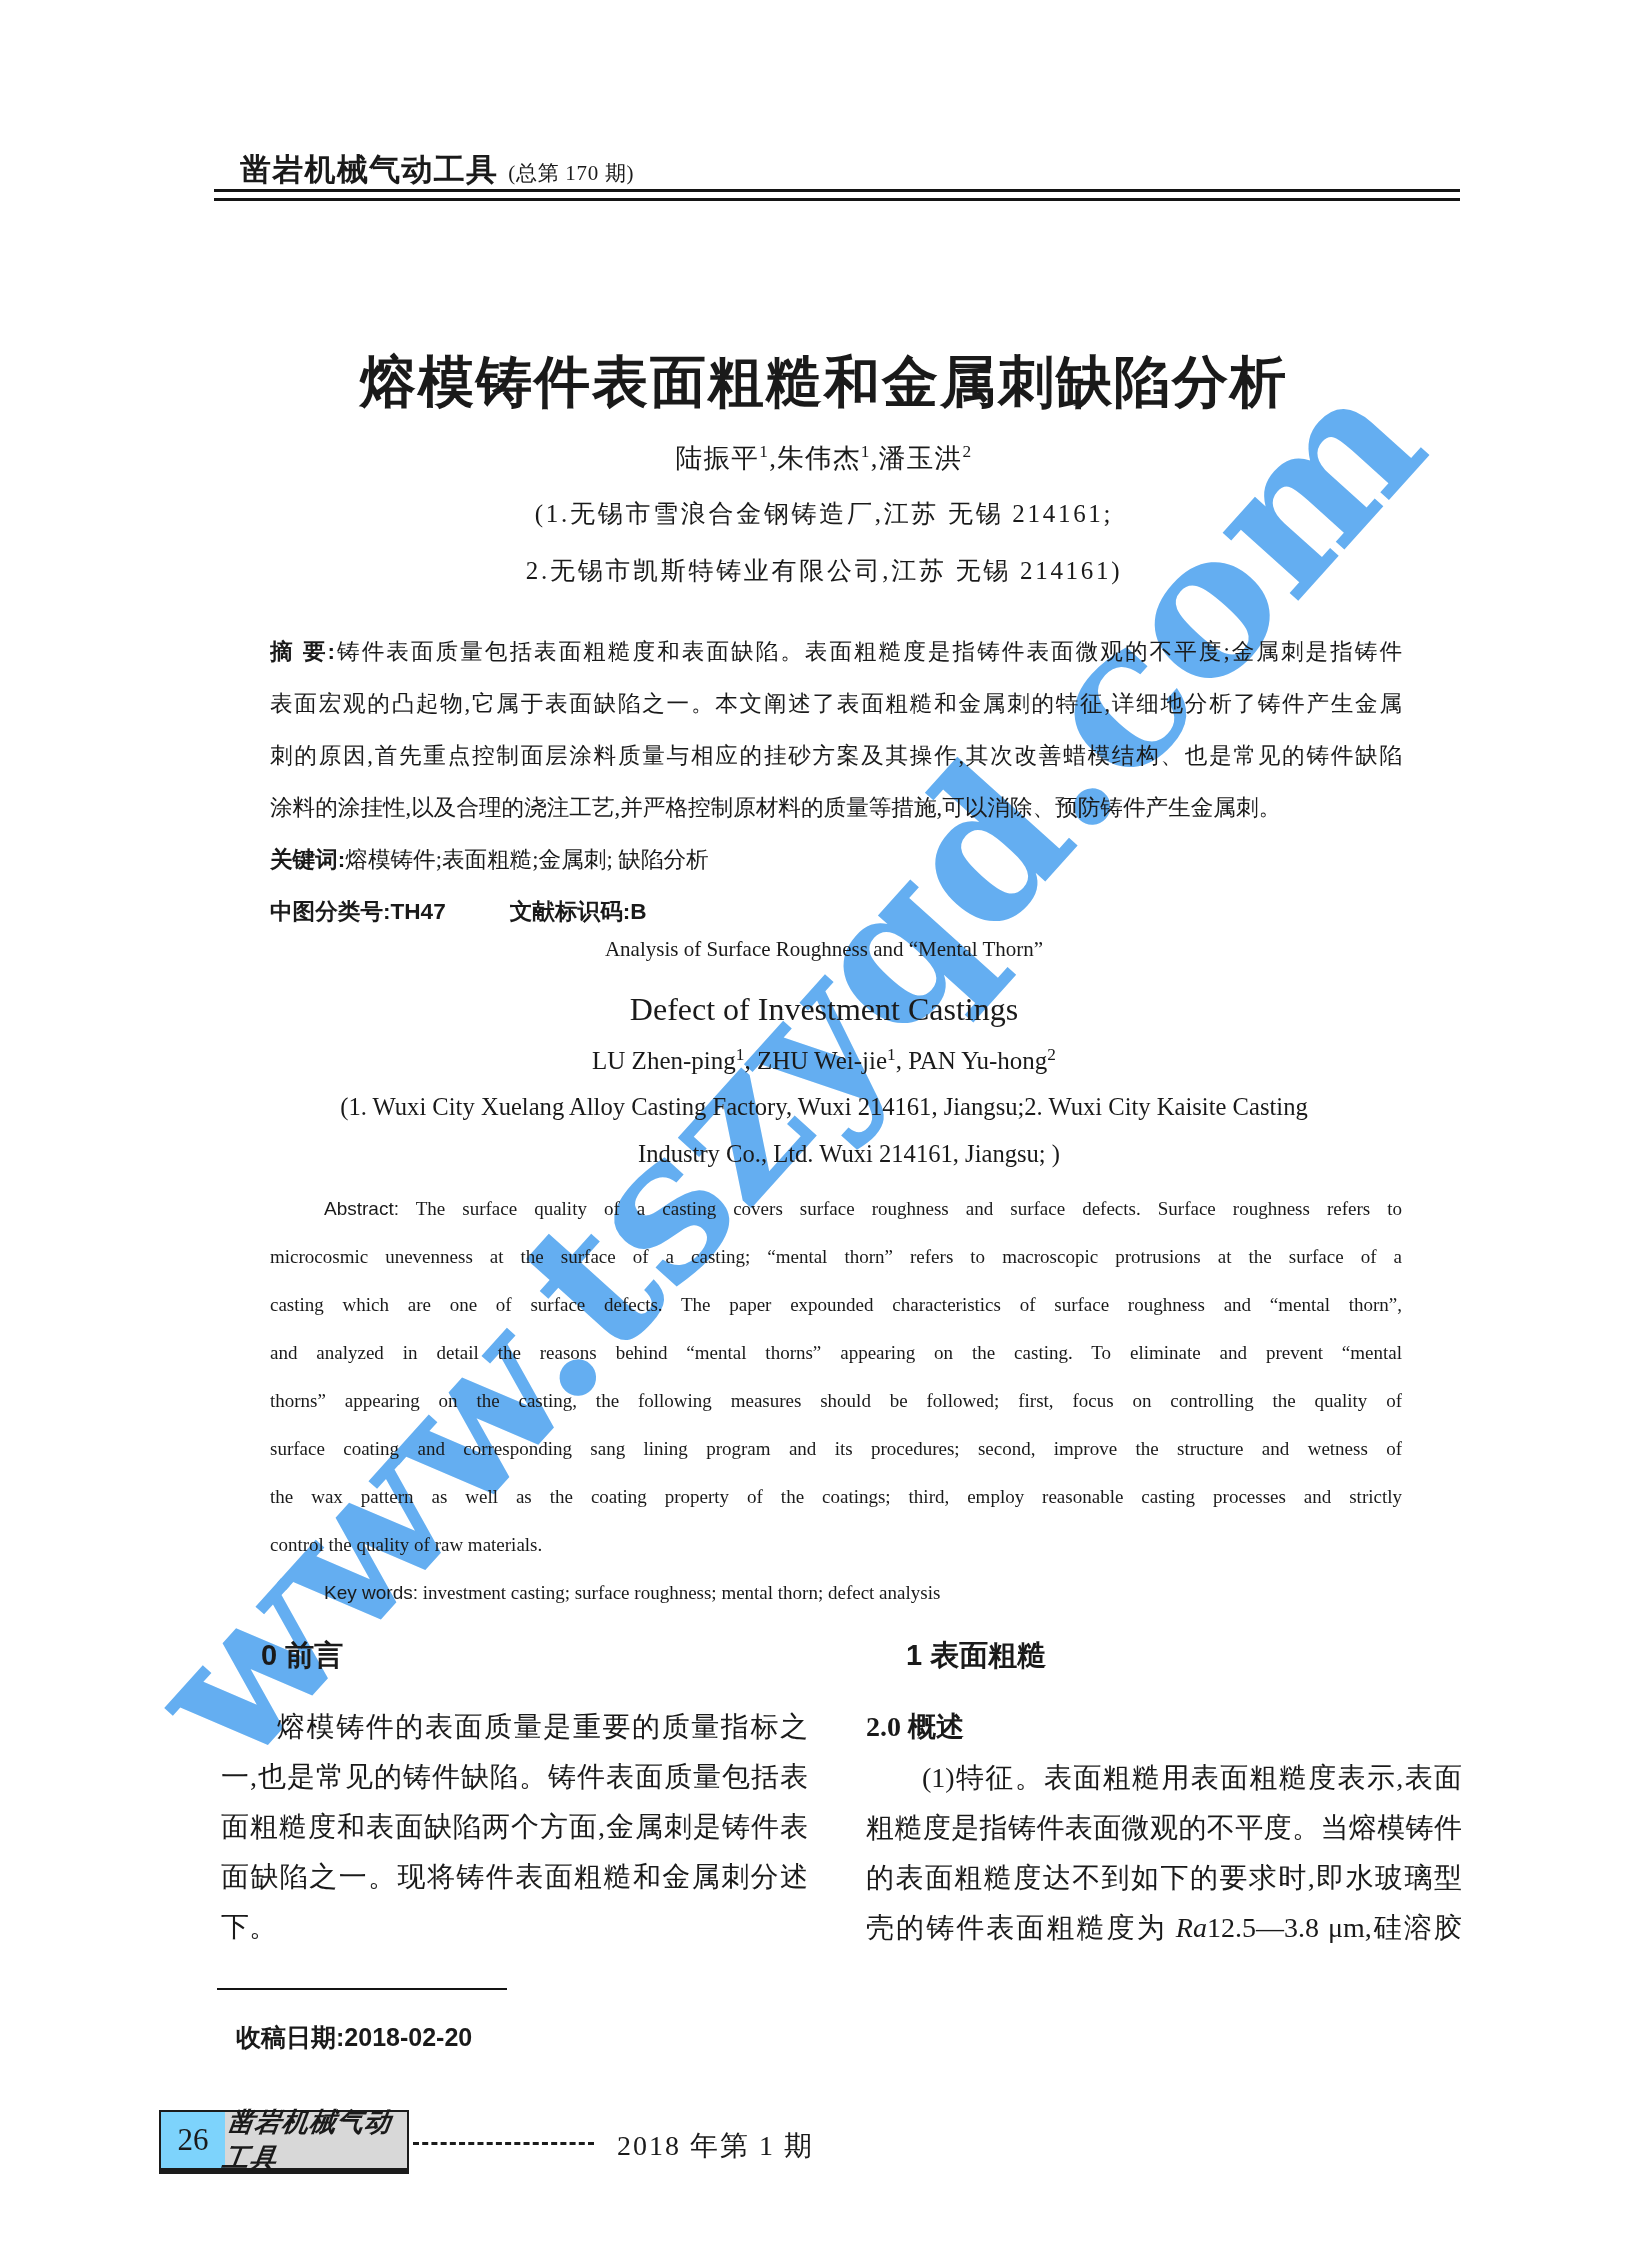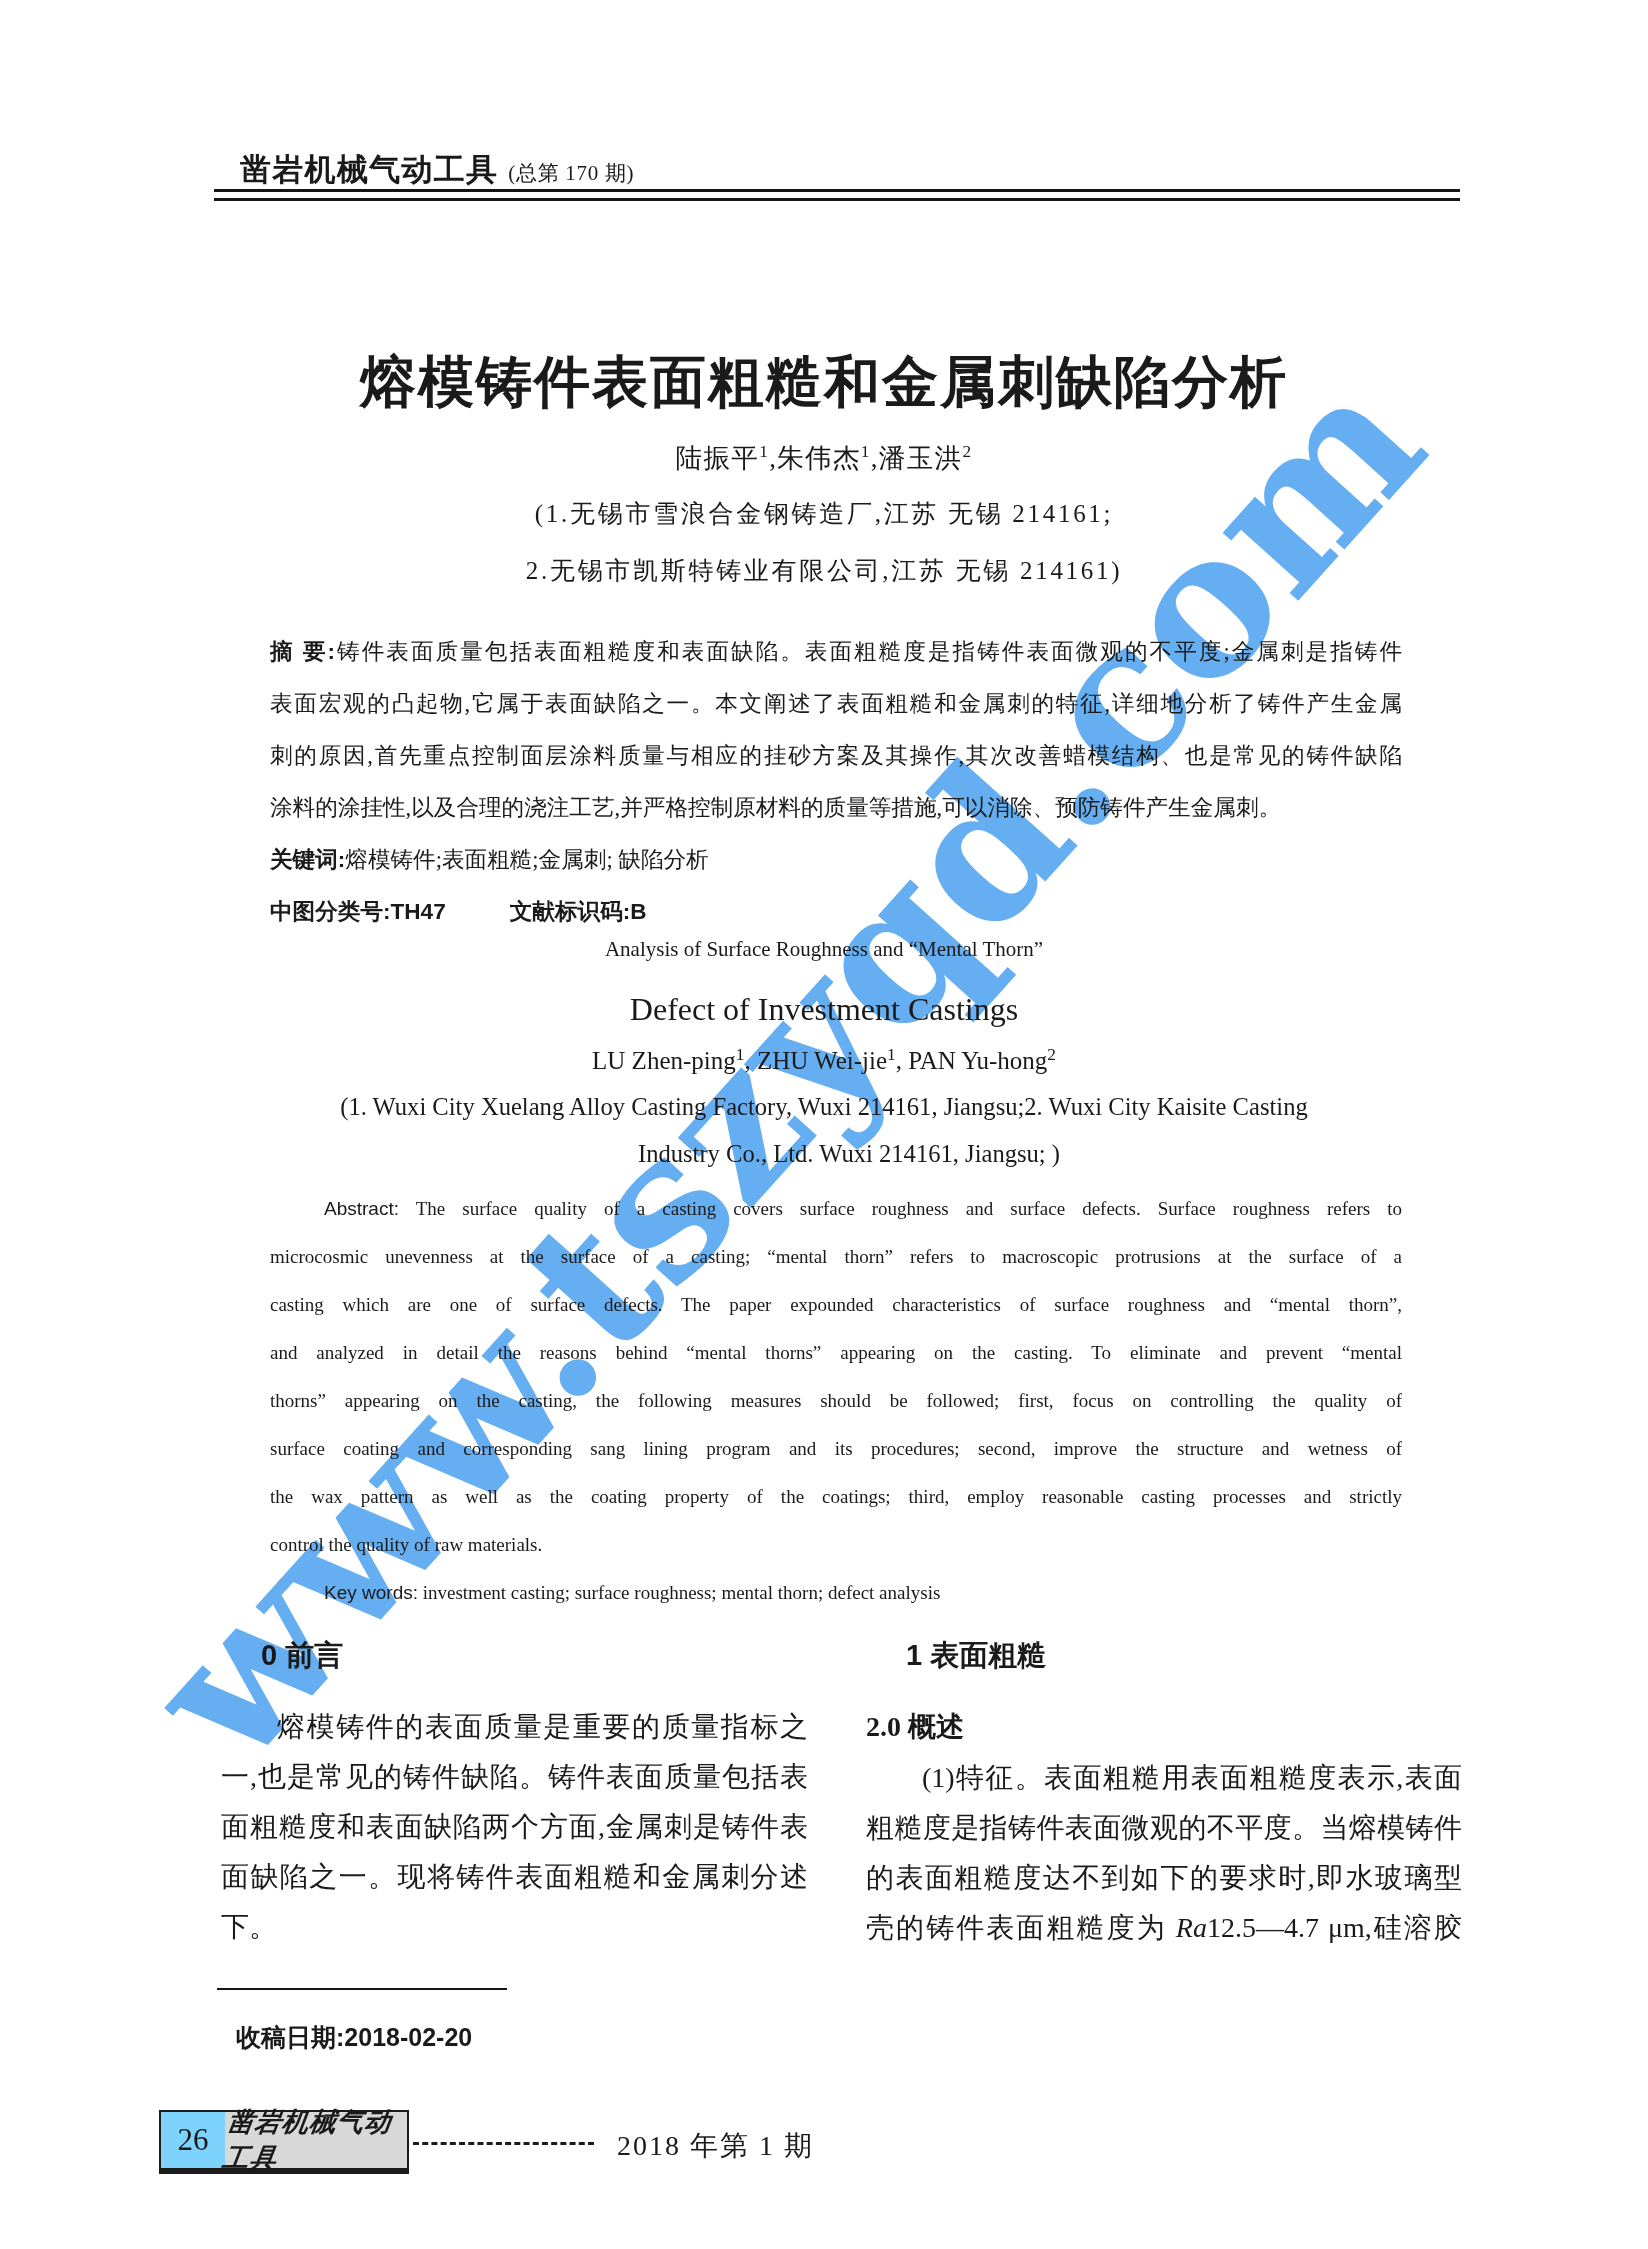--- a/index.html
+++ b/index.html
@@ -156,21 +156,21 @@
     </div>
 
     <div class="abs col col-right">
       <div class="sec-head">1  表面粗糙</div>
       <div class="subsec-head">2.0  概述</div>
       <div class="para2">
         <div class="row75 jline ind2">(1)特征。表面粗糙用表面粗糙度表示,表面</div>
         <div class="row75 jline">粗糙度是指铸件表面微观的不平度。当熔模铸件</div>
         <div class="row75 jline">的表面粗糙度达不到如下的要求时,即水玻璃型</div>
         <div class="row75 jline">
-          <span>壳的铸件表面粗糙度为 </span><span class="ital">Ra</span><span>12.5—4.7 μm,硅溶胶</span>
+          <span>壳的铸件表面粗糙度为 </span><span class="ital">Ra</span><span>12.5—3.8 μm,硅溶胶</span>
         </div>
       </div>
     </div>
 
     <div class="abs fn-rule"></div>
     <div class="abs received sans b">收稿日期:2018-02-20</div>
 
     <div class="abs pagebox">
       <div class="pageno">26</div>
       <div class="logobox">

